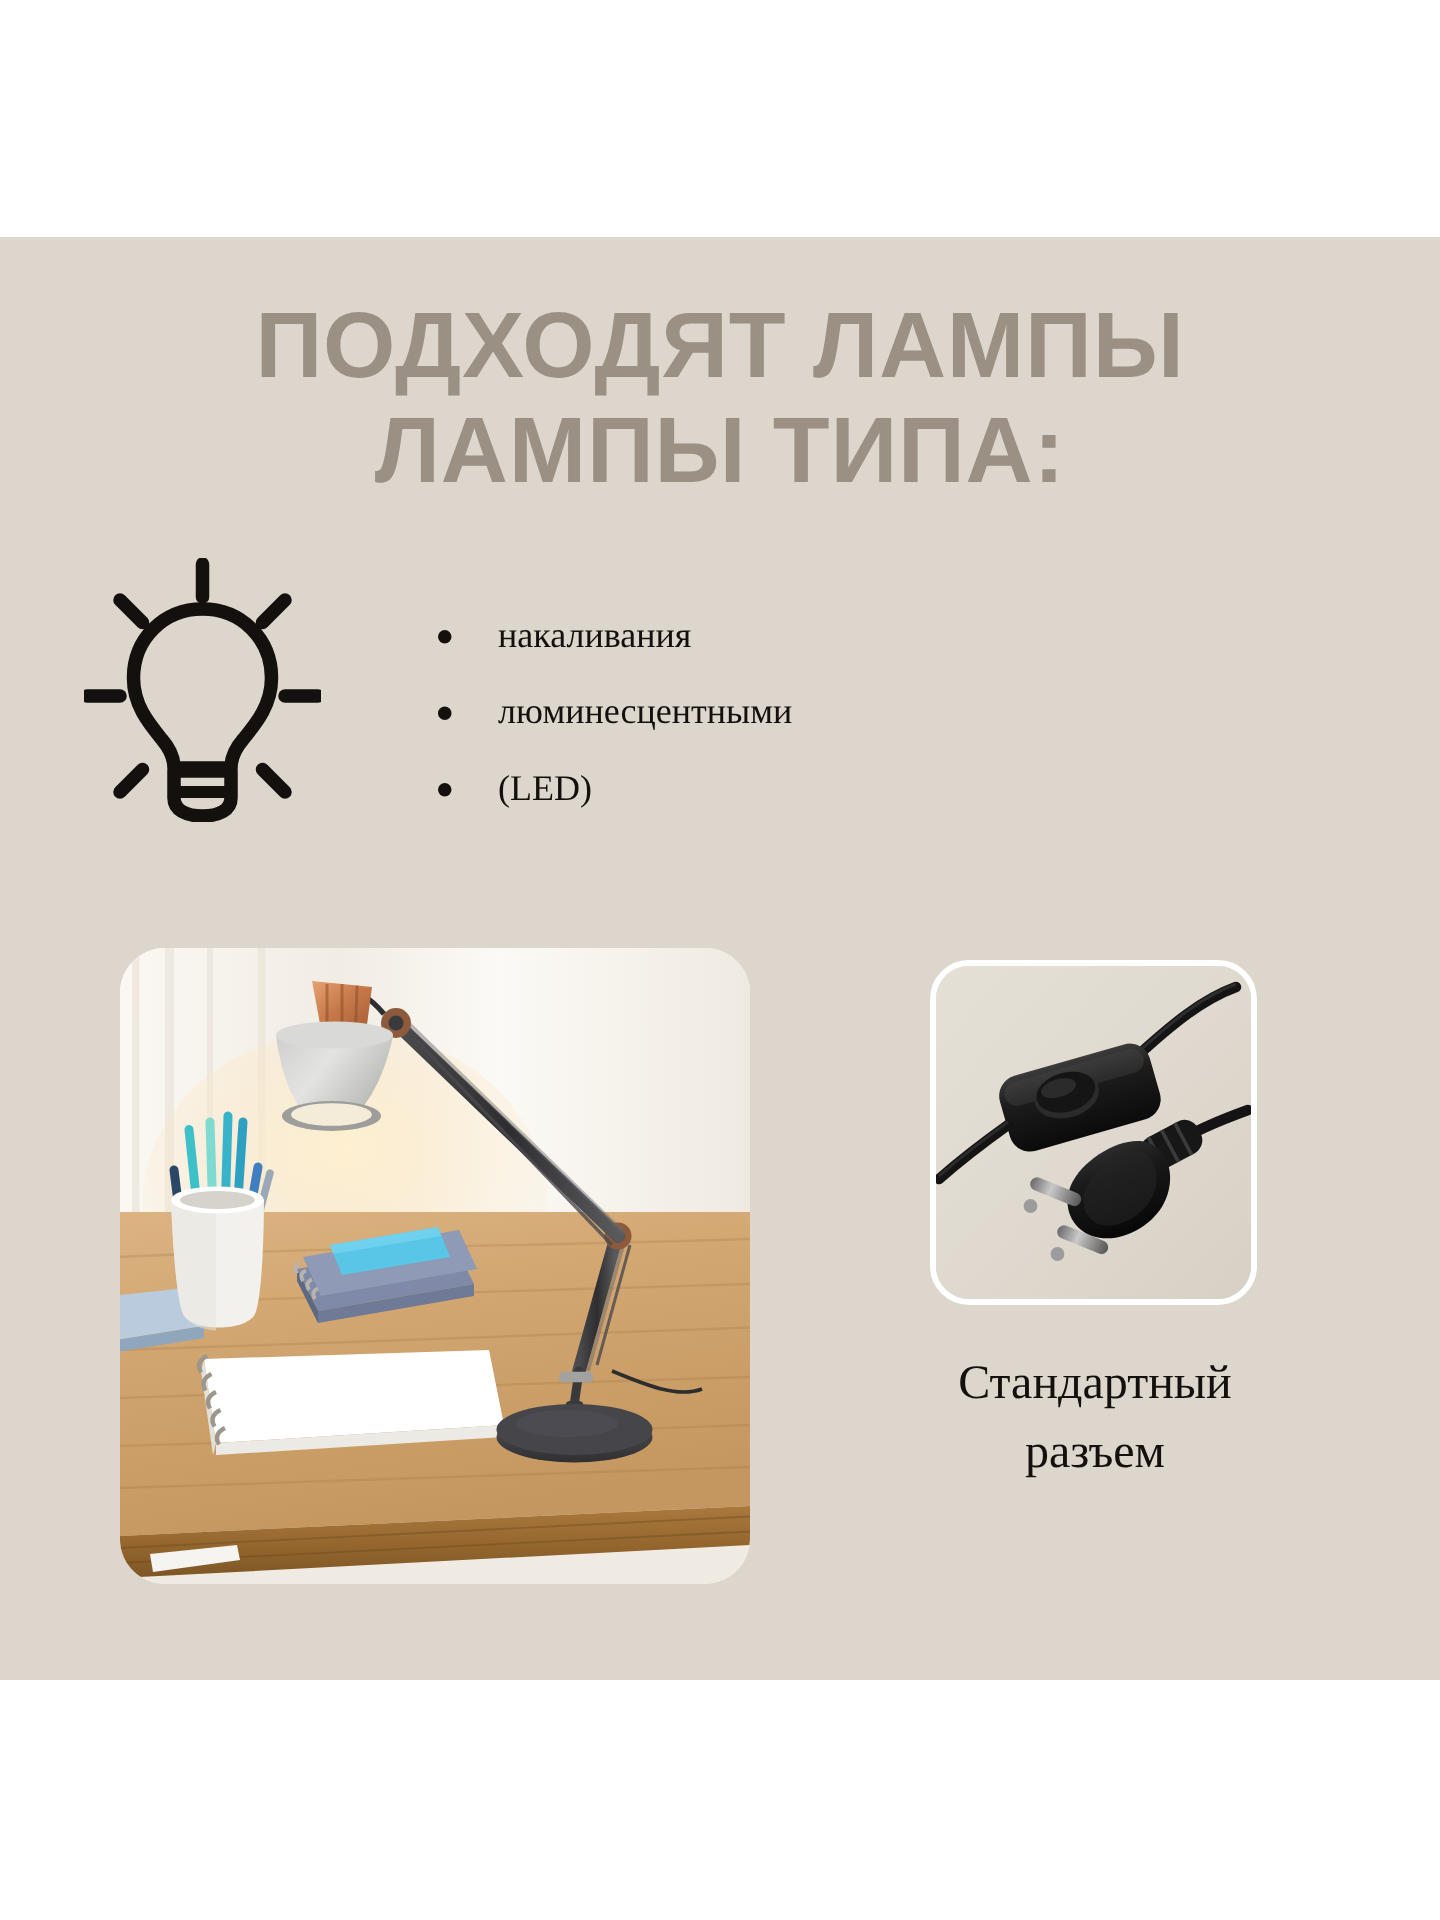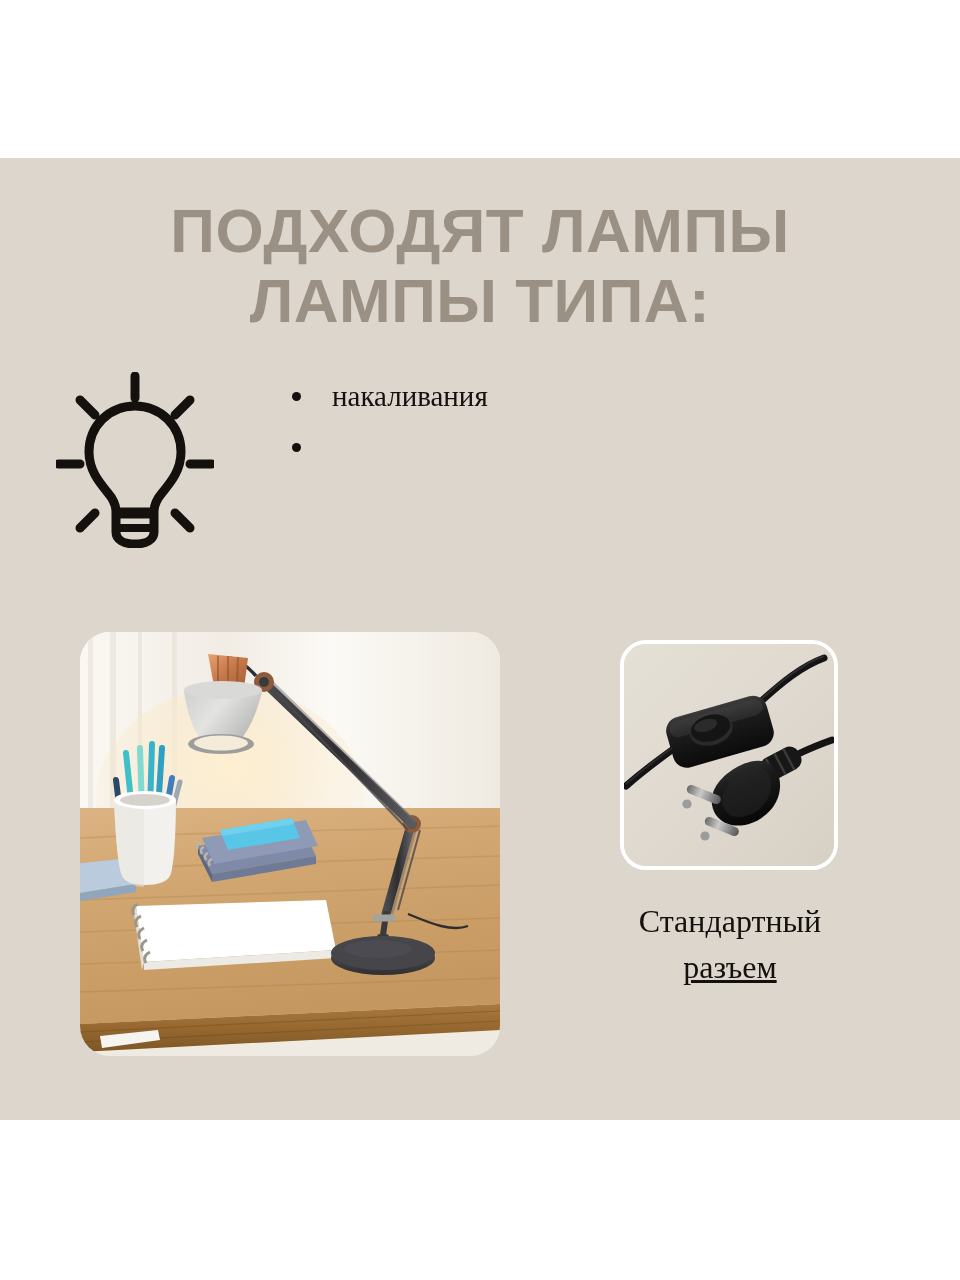--- a/index.html
+++ b/index.html
@@ -57,27 +57,27 @@
     left: 56px;
     top: 372px;
     width: 158px;
     height: 176px;
   }
 
   
   .bullets {
     position: absolute;
     left: 288px;
-    top: 372px;
+    top: 400px;
     width: 560px;
     margin: 0;
     padding: 0;
     list-style: none;
     font-family: "Liberation Serif", serif;
-    font-size: 29px;
+    font-size: 24px;
     line-height: 49px;
     color: #14100d;
   }
   .bullets li {
     position: relative;
     padding-left: 44px;
     margin: 0 0 2px 0;
   }
   .bullets li .dot {
     position: absolute;
@@ -125,21 +125,21 @@
     left: 578px;
     top: 898px;
     width: 304px;
     text-align: center;
     font-family: "Liberation Serif", serif;
     font-size: 32px;
     line-height: 46px;
     color: #14100d;
   }
   .caption .c1 { display: block; }
-  .caption .c2 { display: block; text-decoration: underline; }
+  .caption .c2 { display: block; }
 </style>
 </head>
 <body>
 
 <div class="page">
 
   <div class="panel"></div>
 
   <div class="headline">
     <span class="l1">ПОДХОДЯТ ЛАМПЫ</span>
@@ -173,20 +173,25 @@
     </svg>
   </div>
 
   <ul class="bullets">
     <li>
       <span class="dot"></span>
       <span class="txt">накаливания</span>
     </li>
     <li>
       <span class="dot"></span>
+      <span class="txt">люминесцентными</span>
+    </li>
+    <li>
+      <span class="dot"></span>
+      <span class="txt2">(LED)</span>
     </li>
   </ul>
 
   <div class="photo-desk">
     <svg viewBox="0 0 420 424" width="420" height="424" xmlns="http://www.w3.org/2000/svg">
       <defs>
         <linearGradient id="wall" x1="0" y1="0" x2="0" y2="1">
           <stop offset="0" stop-color="#f7f3ec"></stop>
           <stop offset="1" stop-color="#f0ebe2"></stop>
         </linearGradient>

